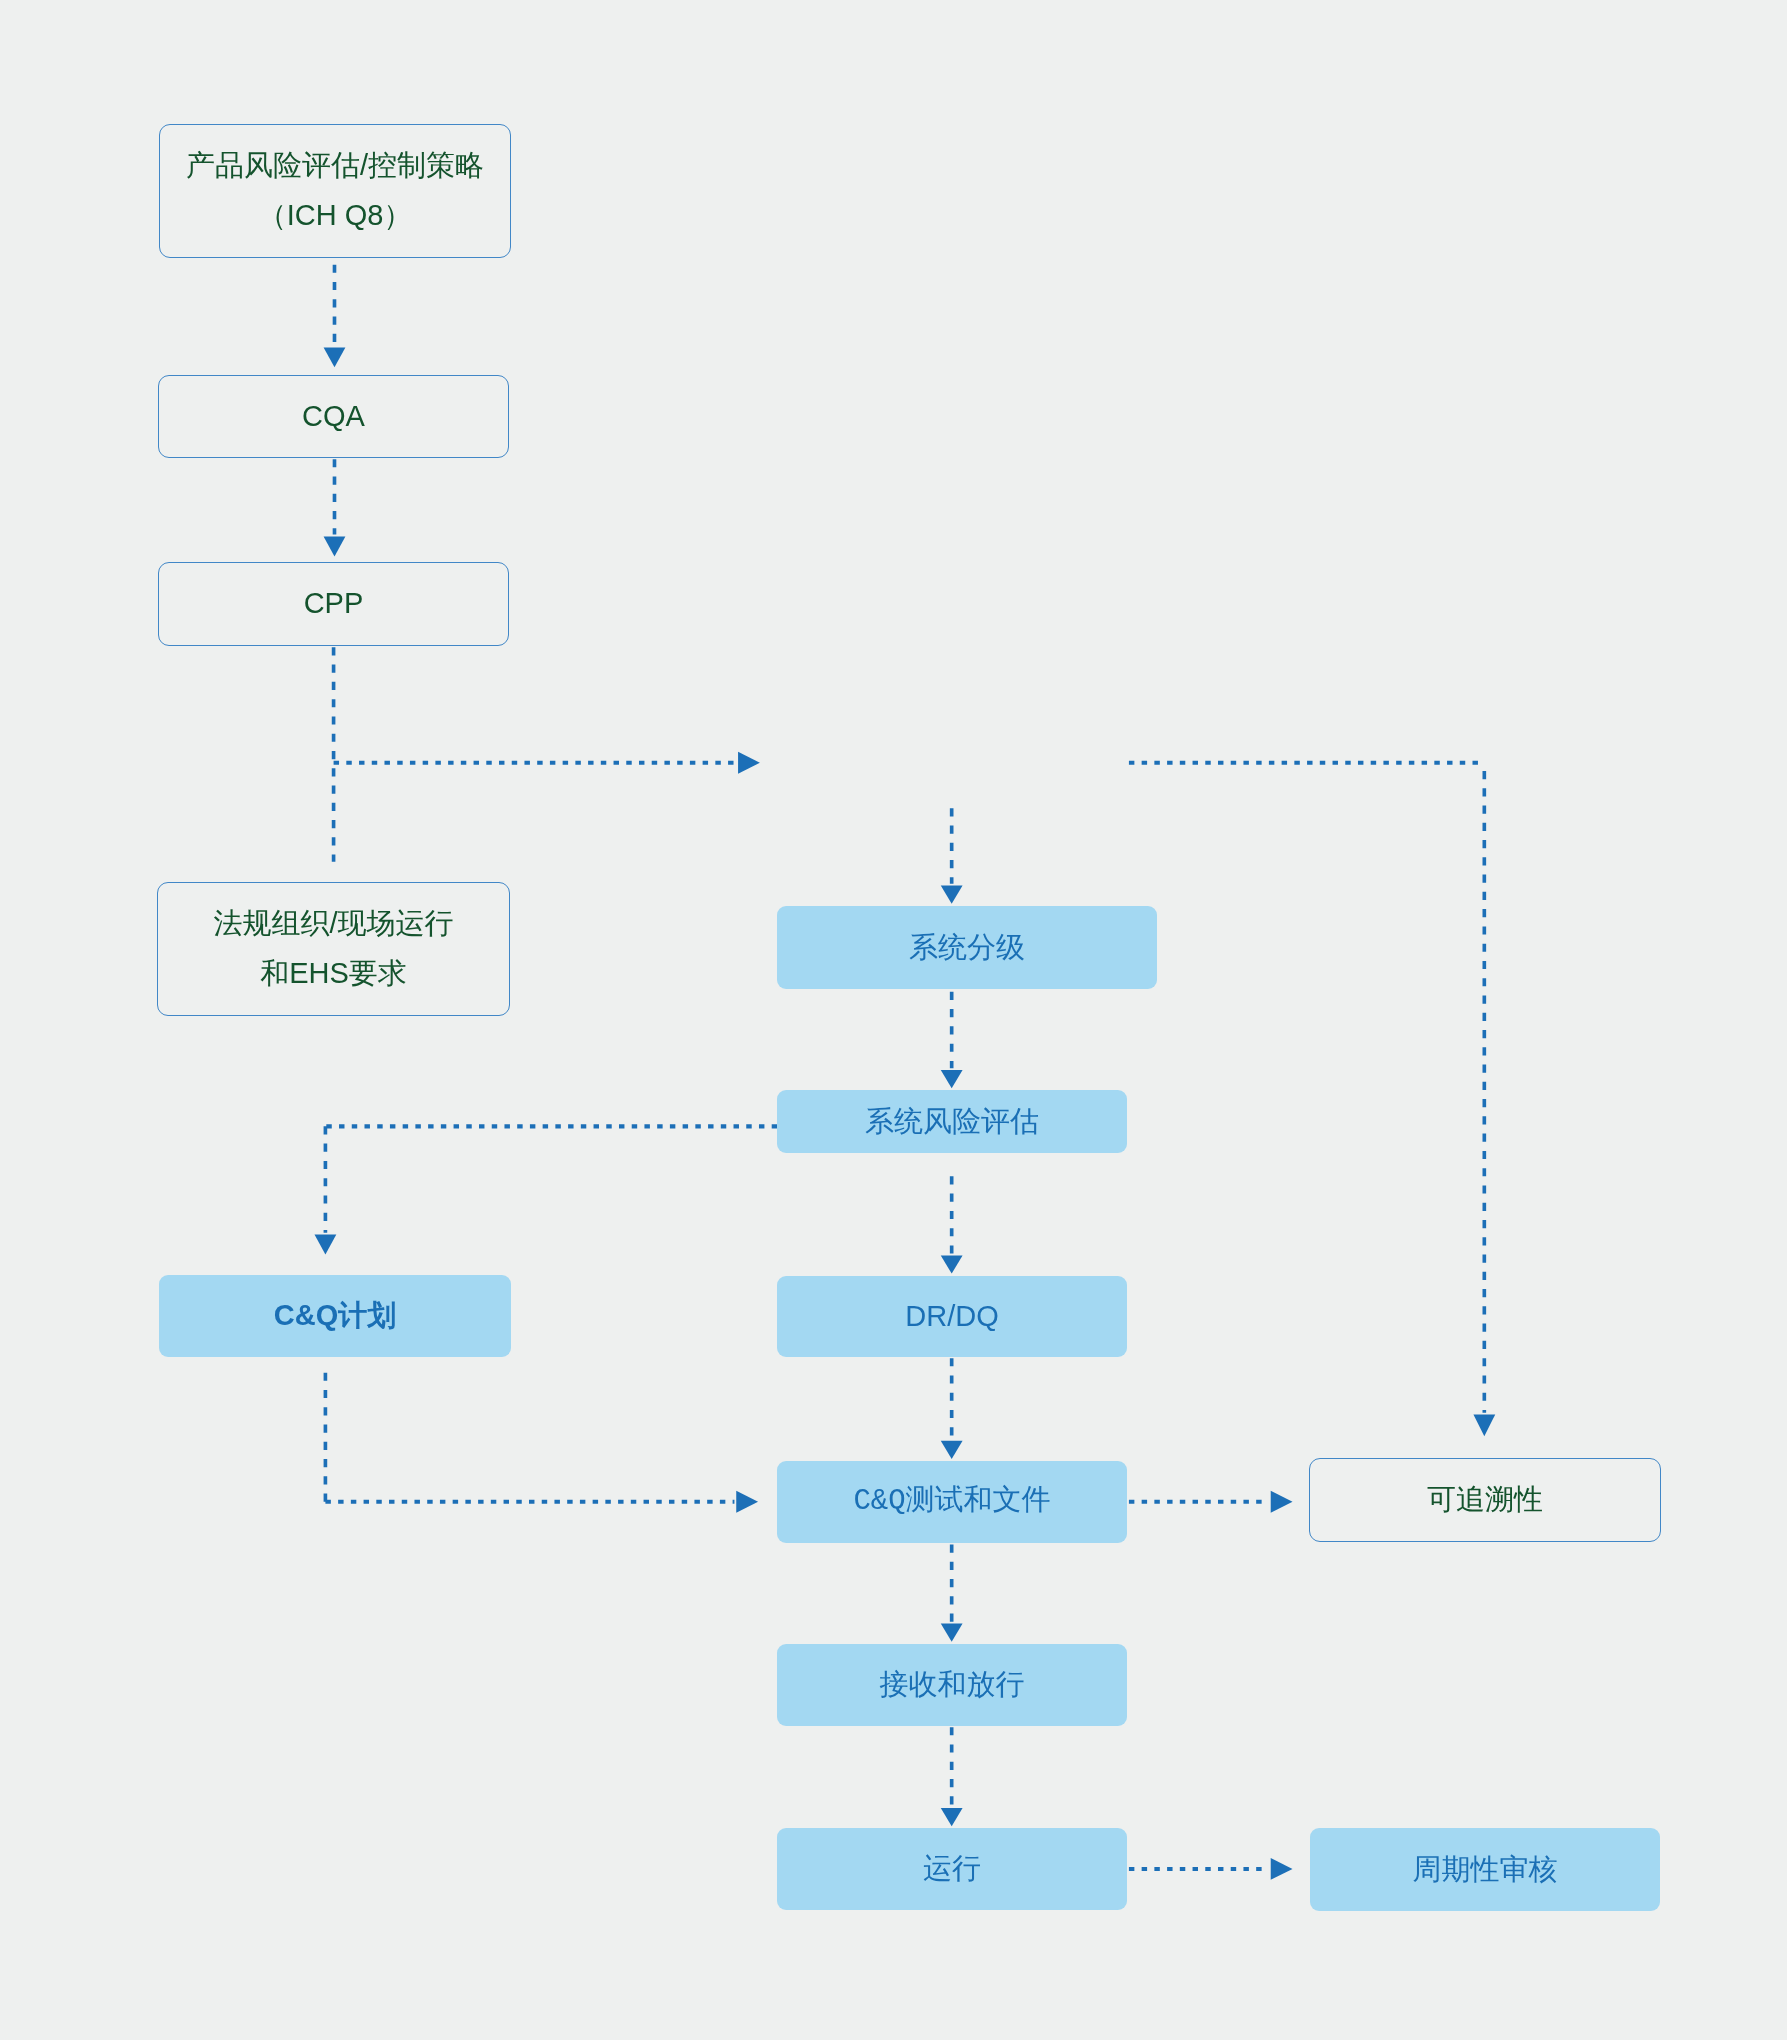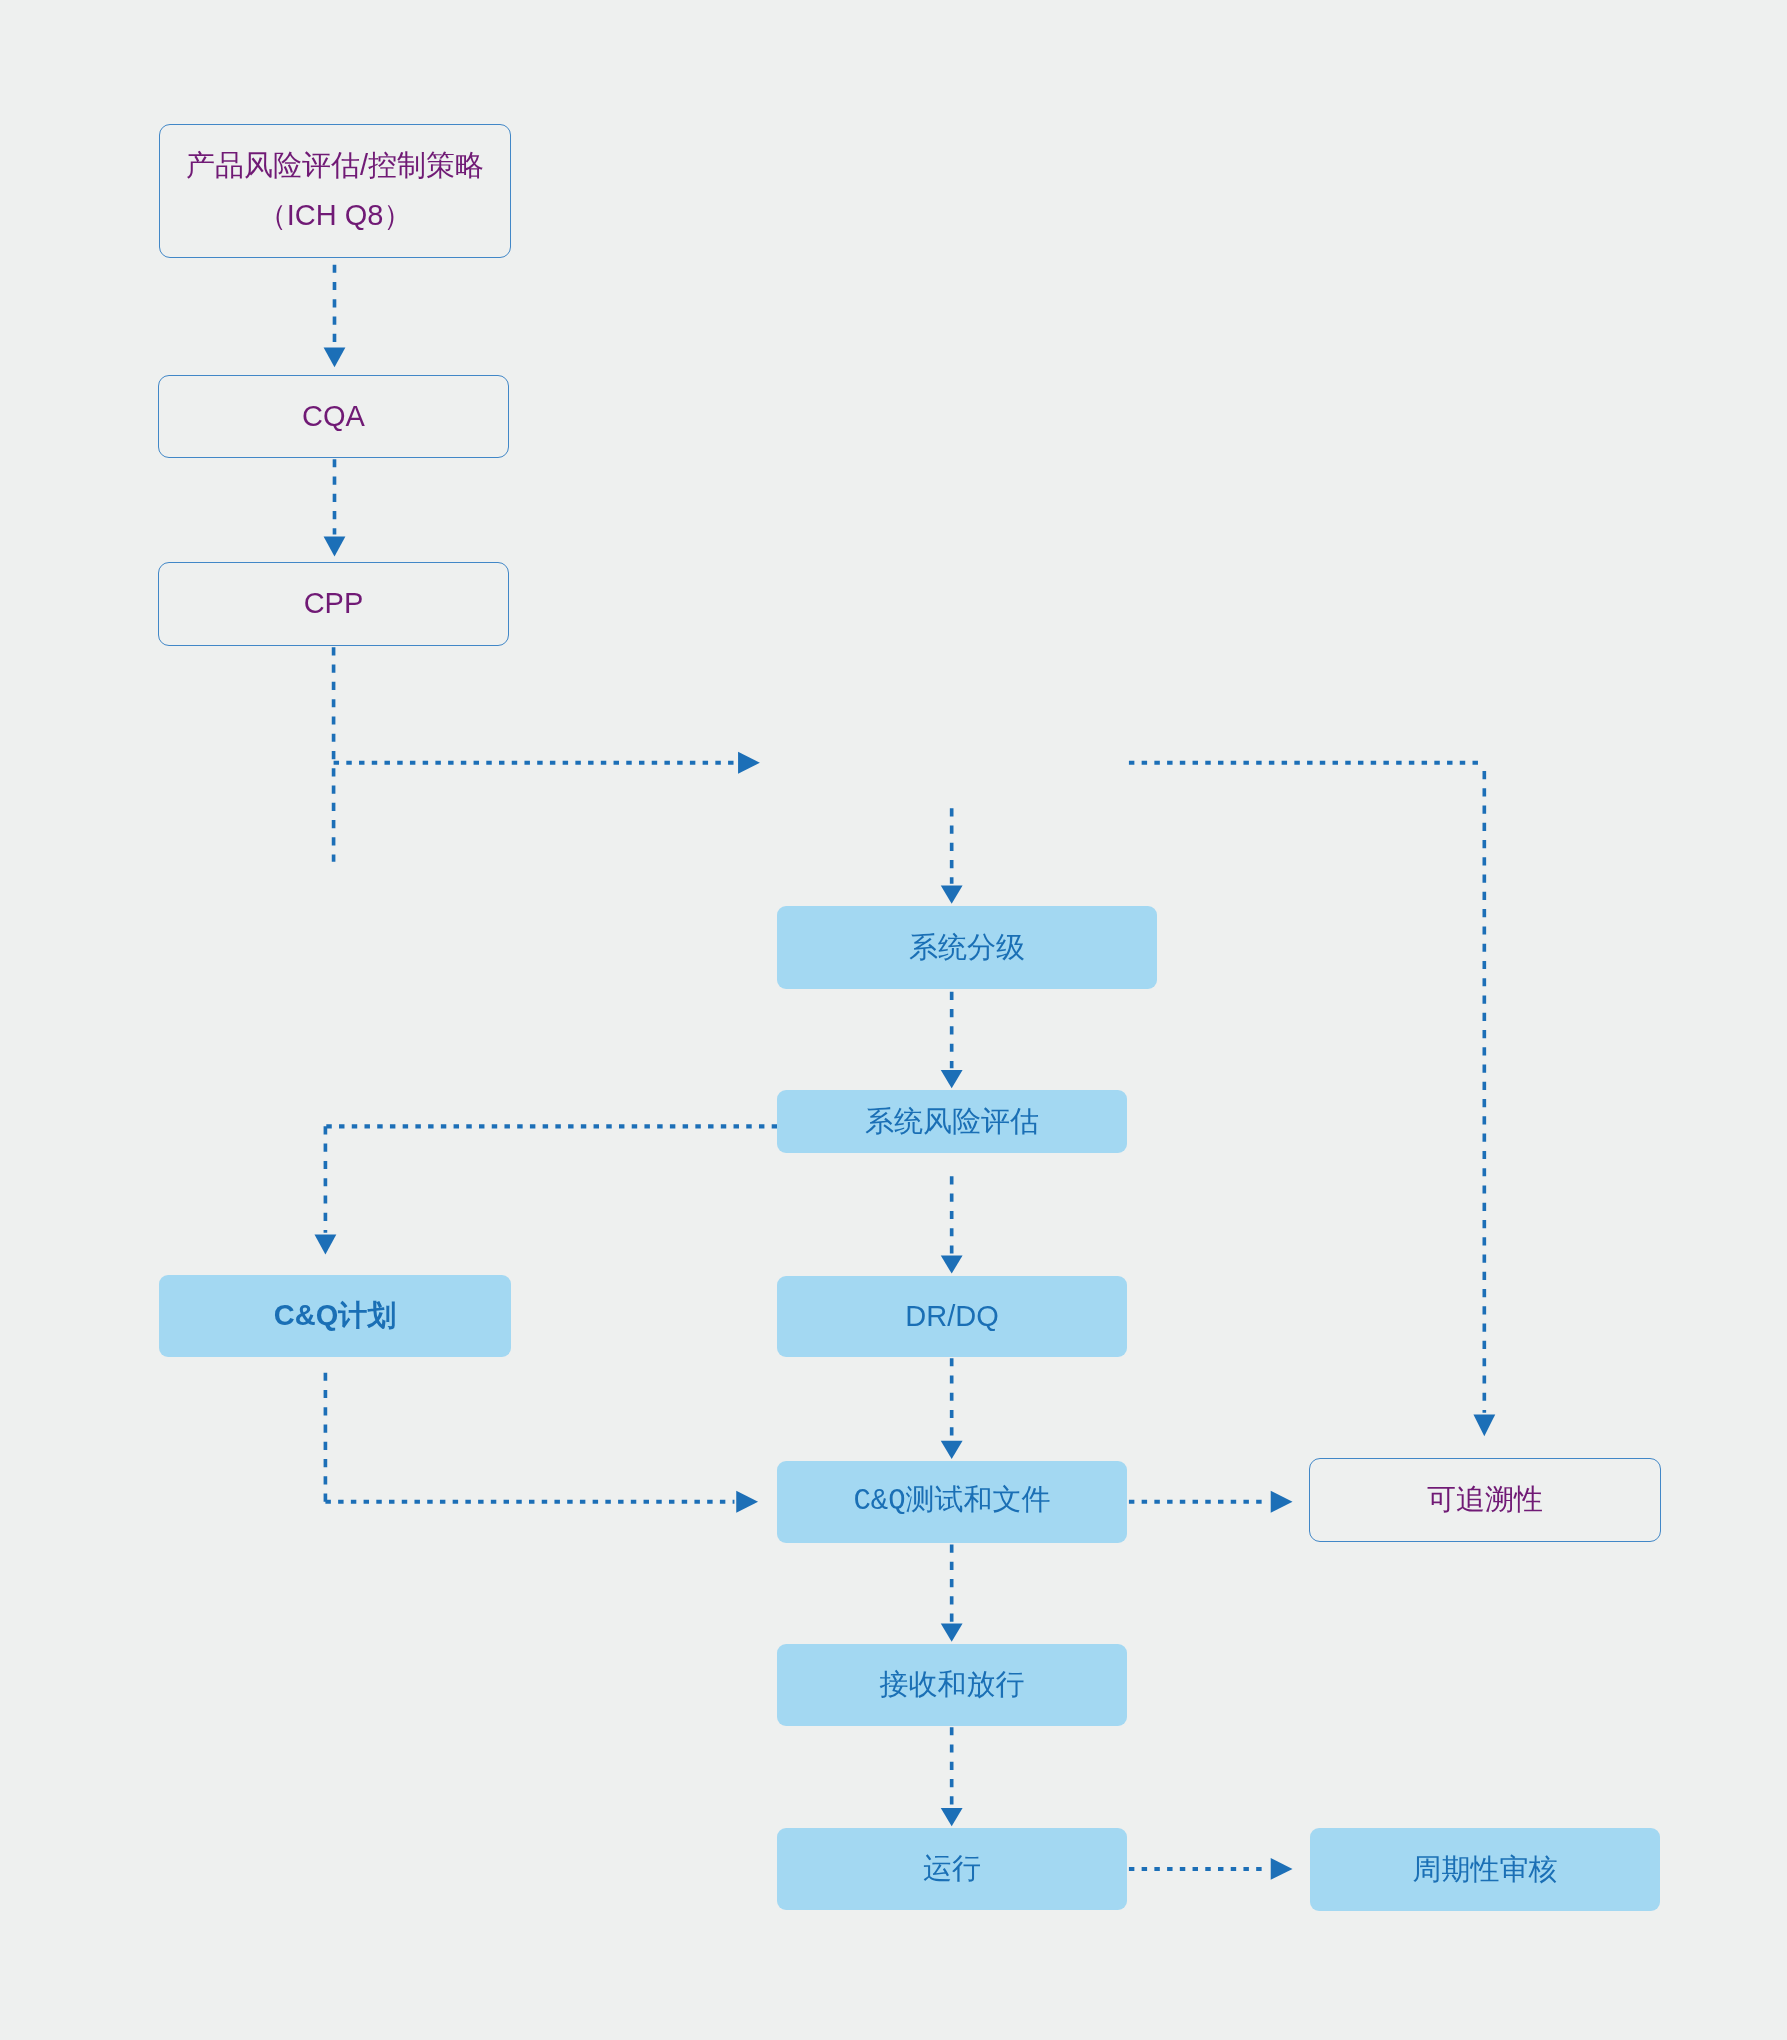--- a/index.html
+++ b/index.html
@@ -1,20 +1,20 @@
 <!DOCTYPE html>
 <html style="font-size:14.5px"><head>
 <meta charset="utf-8">
 <style>
   html,body{margin:0;padding:0;}
   body{background:#eef0ef;font-family:"Liberation Sans","DejaVu Sans",sans-serif;}
   .canvas{position:relative;width:1787px;height:2040px;background:#eef0ef;overflow:hidden;}
   .wires{position:absolute;left:0;top:0;width:1787px;height:2040px;}
   .node{position:absolute;display:flex;flex-direction:column;align-items:center;justify-content:center;
-        text-align:center;font-size:29px;line-height:1.72;color:#701a75;box-sizing:border-box;}
+        text-align:center;font-size:29px;line-height:1.72;color:#14532d;box-sizing:border-box;}
   .node.outline{background:transparent;border:1.8px solid #4187c7;border-radius:11px;}
   .node.filled{background:#a3d8f2;border:none;border-radius:9px;color:#1a6fb5;}
   .node .l{white-space:nowrap;}
 </style>
 </head>
 <body>
 
 <div class="canvas">
 
   <svg class="wires" viewBox="0 0 1966 2244" fill="none" xmlns="http://www.w3.org/2000/svg">
@@ -107,20 +107,24 @@
   </div>
 
   <div class="node outline" style="left:158px;top:375px;width:351px;height:83px;">
     <div class="l">CQA</div>
   </div>
 
   <div class="node outline" style="left:158px;top:562px;width:351px;height:84px;">
     <div class="l">CPP</div>
   </div>
 
+  <div class="node outline" style="left:157px;top:882px;width:353px;height:134px;">
+    <div class="l">法规组织/现场运行</div>
+    <div class="l">和EHS要求</div>
+  </div>
 
 
   <div class="node filled" style="left:777px;top:906px;width:380px;height:83px;">
     <div class="l">系统分级</div>
   </div>
 
   <div class="node filled" style="left:777px;top:1090px;width:350px;height:63px;">
     <div class="l">系统风险评估</div>
   </div>
 

